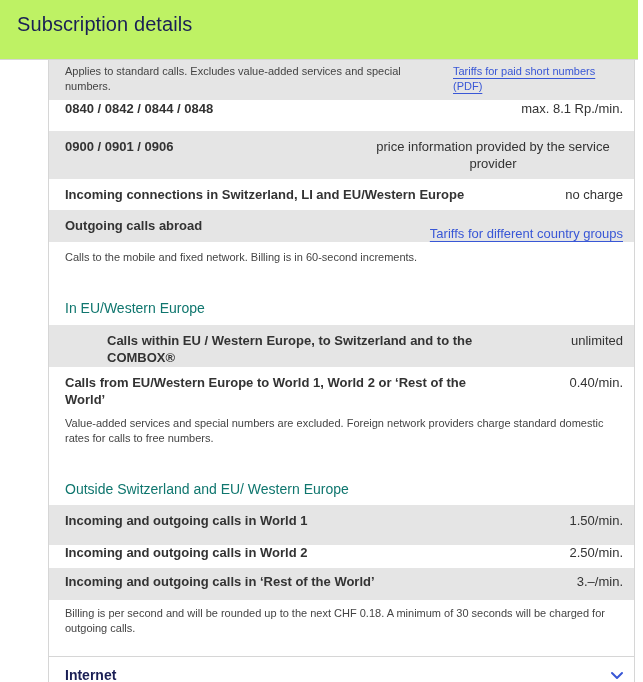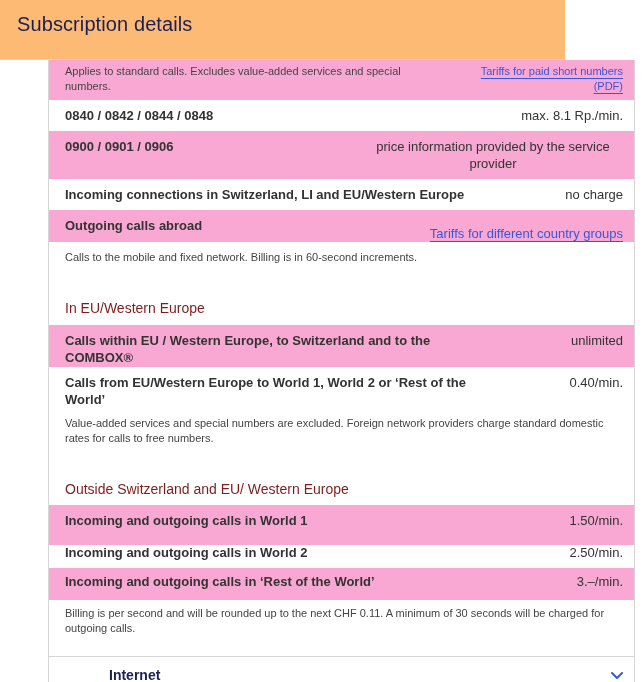--- a/index.html
+++ b/index.html
@@ -8,24 +8,24 @@
       background: #ffffff;
       width: 643px;
       height: 682px;
       overflow: hidden;
       font-family: "Liberation Sans", "DejaVu Sans", sans-serif;
       color: #333333;
     }
     .header {
       position: absolute;
       left: 0; top: 0;
-      width: 565px;
+      width: 638px;
       height: 59px;
       border-bottom: 1px solid #d6d6d6;
-      background: #fdba74;
+      background: #bef264;
       z-index: 2;
     }
     .header-title {
       position: absolute;
       left: 17px;
       top: 13px;
       font-size: 20px;
       color: #1a1f55;
       font-weight: normal;
       letter-spacing: 0.1px;
@@ -43,21 +43,21 @@
     .row {
       position: absolute;
       left: 0;
       width: 585px;
       box-sizing: border-box;
       padding: 0 11px 0 16px;
       display: flex;
       justify-content: space-between;
       align-items: flex-start;
     }
-    .row.gray { background: #f9a8d4; }
+    .row.gray { background: #e5e5e5; }
     .row .label {
       font-size: 13px;
       font-weight: bold;
       color: #333333;
       line-height: 17px;
     }
     .row .value {
       font-size: 13px;
       color: #333333;
       line-height: 17px;
@@ -69,21 +69,21 @@
       width: 560px;
       font-size: 11px;
       line-height: 15px;
       color: #444444;
     }
     .section-title {
       position: absolute;
       left: 16px;
       font-size: 14px;
       font-weight: normal;
-      color: #7f1d1d;
+      color: #0f766e;
     }
     .link {
       color: #3957d6;
       text-decoration: underline;
       text-underline-offset: 3px;
       cursor: pointer;
     }
     .link.small { font-size: 11px; line-height: 15px; }
     .link.medium { font-size: 13px; line-height: 17px; margin-top: 8px; }
     .divider {
@@ -101,65 +101,64 @@
       height: 40px;
       cursor: pointer;
     }
     .accordion-title {
       position: absolute;
       left: 16px;
       top: 10px;
       font-size: 14px;
       font-weight: bold;
       color: #1a1f55;
-      margin-left: 44px;
     }
     .chevron {
       position: absolute;
       right: 10px;
       top: 14px;
       width: 14px;
       height: 10px;
     }
   </style>
 </head>
 <body>
 
 <div class="header">
   <div class="header-title">Subscription details</div>
 </div>
 
 <div class="card">
 
   <div class="row gray" style="top:0; height:40px; padding-top:4px;">
     <div style="font-size:11px; line-height:15px; color:#444; width:370px;">Applies to standard calls. Excludes value-added services and special numbers.</div>
-    <a class="link small" style="text-align:right; width:170px; display:block;">Tariffs for paid short numbers (PDF)</a>
+    <a class="link small" style="width:170px; display:block;">Tariffs for paid short numbers (PDF)</a>
   </div>
 
-  <div class="row" style="top:40px; height:35px; padding-top:7px;">
+  <div class="row" style="top:40px; height:35px; ">
     <span class="label">0840 / 0842 / 0844 / 0848</span>
     <span class="value">max. 8.1 Rp./min.</span>
   </div>
   <div class="row gray" style="top:71px; height:48px; padding-top:7px;gap:31px;">
     <span class="label">0900 / 0901 / 0906</span>
     <span class="value" style="width:260px;">price information provided by the service provider</span>
   </div>
   <div class="row" style="top:119px; height:31px; padding-top:7px;">
     <span class="label">Incoming connections in Switzerland, LI and EU/Western Europe</span>
     <span class="value">no charge</span>
   </div>
   <div class="row gray" style="top:150px; height:32px; padding-top:7px;">
     <span class="label">Outgoing calls abroad</span>
     <a class="link medium">Tariffs for different country groups</a>
   </div>
   <div class="note" style="top:190px;">Calls to the mobile and fixed network. Billing is in 60-second increments.</div>
 
   <div class="section-title" style="top:240px;">In EU/Western Europe</div>
   <div class="row gray" style="top:265px; height:42px; padding-top:7px;">
-    <span class="label" style="width:380px;">Calls within EU / Western Europe, to Switzerland and to the COMBOX®</span>
+    <span class="label" style="width:380px;margin-left:42px;">Calls within EU / Western Europe, to Switzerland and to the COMBOX®</span>
     <span class="value">unlimited</span>
   </div>
   <div class="row" style="top:307px; height:42px; padding-top:7px;">
     <span class="label" style="width:410px;">Calls from EU/Western Europe to World 1, World 2 or ‘Rest of the World’</span>
     <span class="value">0.40/min.</span>
   </div>
   <div class="note" style="top:356px;">Value-added services and special numbers are excluded. Foreign network providers charge standard domestic rates for calls to free numbers.</div>
 
   <div class="section-title" style="top:421px;">Outside Switzerland and EU/ Western Europe</div>
   <div class="row gray" style="top:445px; height:40px; padding-top:7px;">
@@ -167,21 +166,21 @@
     <span class="value">1.50/min.</span>
   </div>
   <div class="row" style="top:477px; height:31px; padding-top:7px;">
     <span class="label">Incoming and outgoing calls in World 2</span>
     <span class="value">2.50/min.</span>
   </div>
   <div class="row gray" style="top:508px; height:32px; padding-top:5px;">
     <span class="label">Incoming and outgoing calls in ‘Rest of the World’</span>
     <span class="value">3.–/min.</span>
   </div>
-  <div class="note" style="top:546px;">Billing is per second and will be rounded up to the next CHF 0.11. A minimum of 30 seconds will be charged for outgoing calls.</div>
+  <div class="note" style="top:546px;">Billing is per second and will be rounded up to the next CHF 0.18. A minimum of 30 seconds will be charged for outgoing calls.</div>
 
   <div class="divider" style="top:596px;"></div>
 
   <div class="accordion">
     <span class="accordion-title">Internet</span>
     <svg class="chevron" viewBox="0 0 14 10">
       <polyline points="2,2 7,7 12,2" fill="none" stroke="#3957d6" stroke-width="2" stroke-linecap="round" stroke-linejoin="round"></polyline>
     </svg>
   </div>
 </div>

